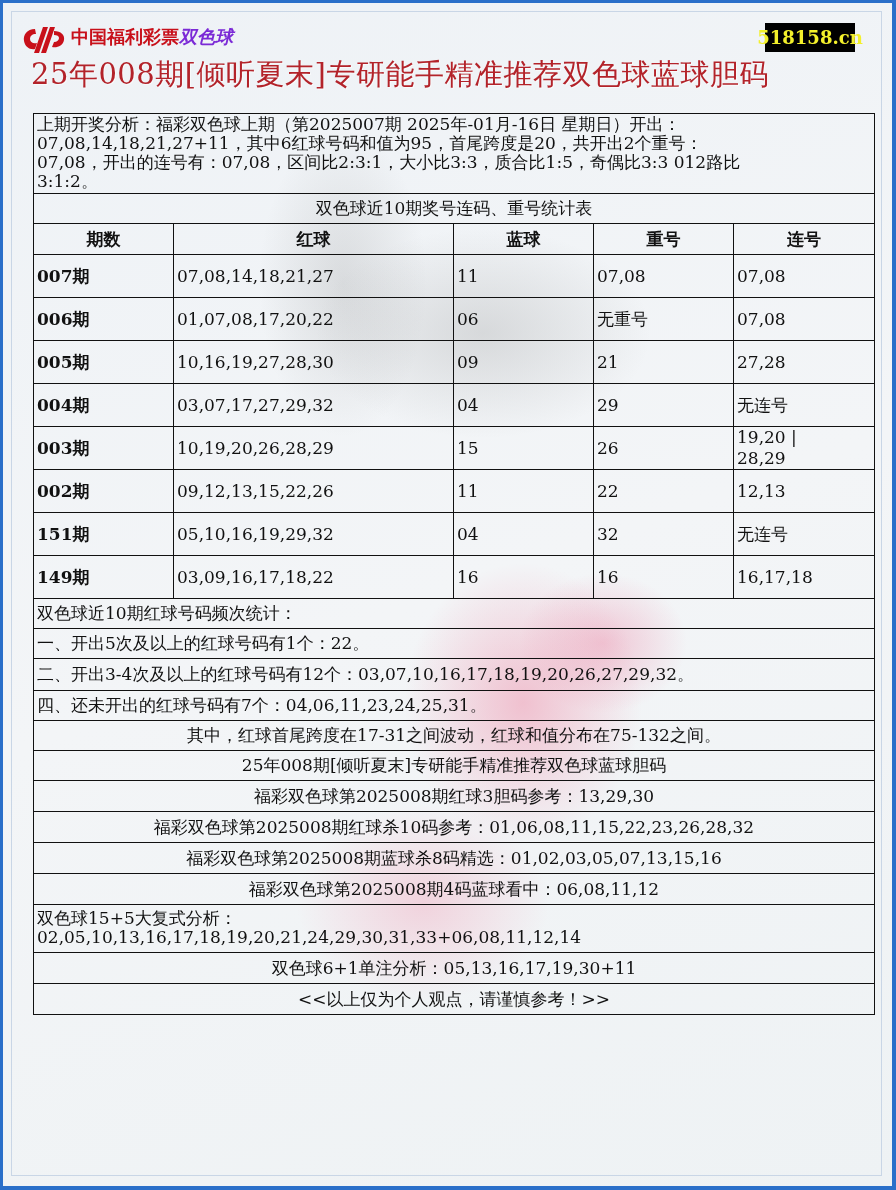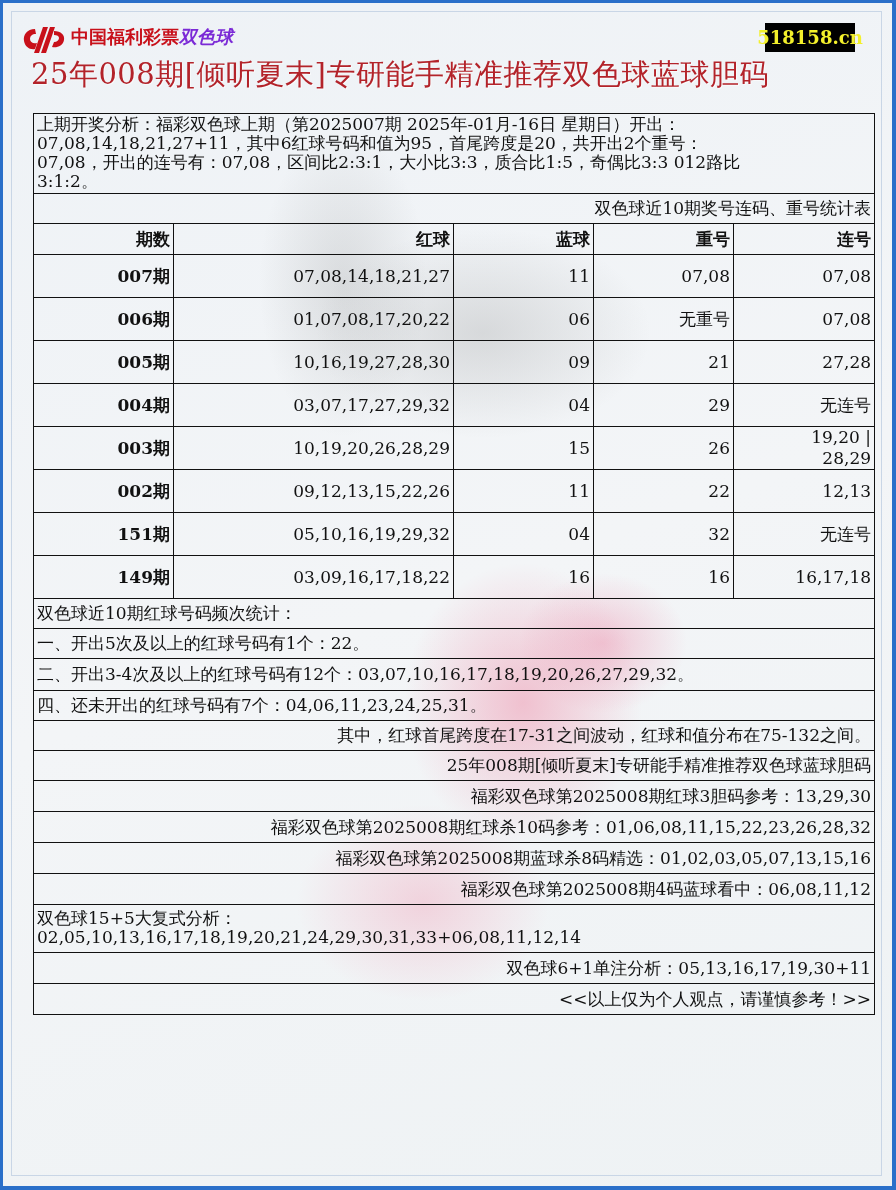--- a/index.html
+++ b/index.html
@@ -53,24 +53,24 @@
   }
   table.main {
     position: absolute; left: 30px; top: 110px; width: 841px;
     border-collapse: collapse; table-layout: fixed;
     font-size: 17px;
   }
   table.main td {
     border: 1.5px solid #111; padding: 0 3px; vertical-align: middle;
   }
   .left { text-align: left; }
-  .center { text-align: right; }
+  .center { text-align: center; }
   .analysis { line-height: 19px; padding-top: 1px !important; padding-bottom: 2px !important; margin-left: 44px; }
-  .hdr td { text-align: right; height: 30px; font-weight: bold; }
-  .row td { text-align: right; height: 42px; }
+  .hdr td { text-align: center; height: 30px; font-weight: bold; }
+  .row td { text-align: left; height: 42px; }
   .row td.period { font-weight: bold; }
   .two-line { line-height: 21px; }
   .stat td { height: 29px; }
 </style>
 </head>
 <body>
 
 <div class="frame">
   <div class="inner-edge"></div>
 

